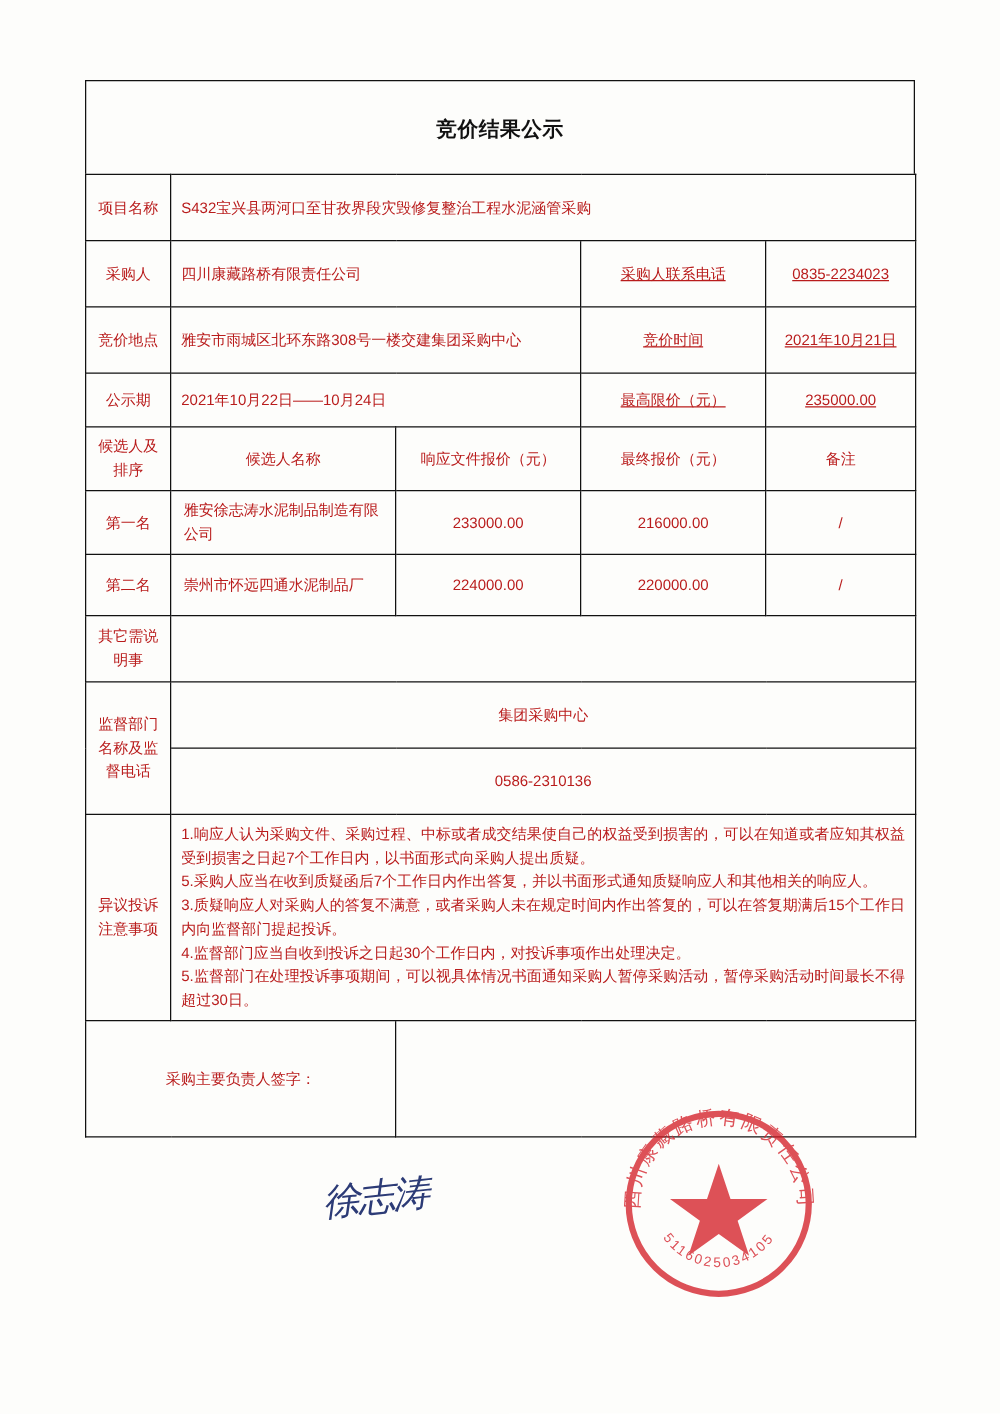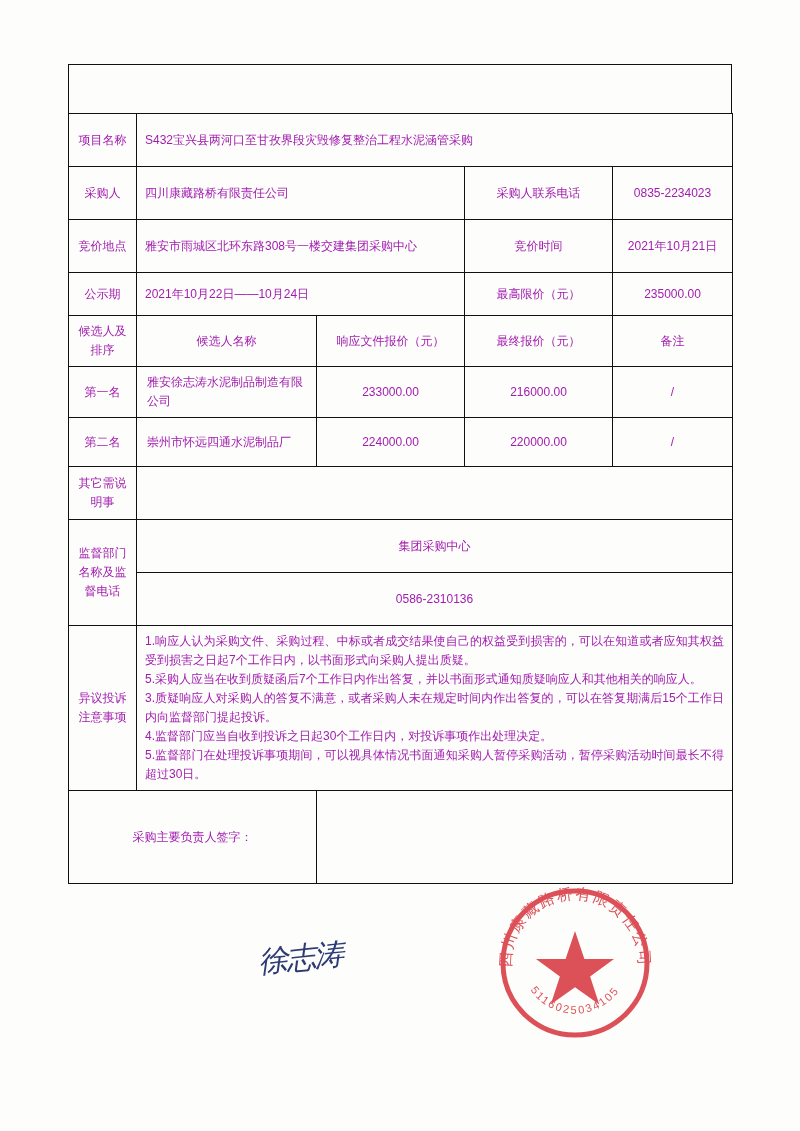--- a/index.html
+++ b/index.html
@@ -45,33 +45,34 @@
     border-collapse: collapse;
     width: 664px;
     table-layout: fixed;
   }
   table.main td {
     border: 1px solid #111;
     padding: 6px 8px;
     font-size: 12px;
     line-height: 19px;
     vertical-align: middle;
-    color: #a21caf;
+    color: #b91c1c;
   }
   td.lbl {
     text-align: center;
     width: 68px;
     font-size: 12px;
     line-height: 18px;
   }
   td.val {
     text-align: left;
   }
   td.c {
     text-align: center;
+    text-decoration: underline;
   }
   .h-row td {
     height: 30px;
   }
   .tall td {
     height: 40px;
   }
   .cand-head td {
     height: 38px;
     text-align: center;
@@ -129,20 +130,21 @@
     font-size: 12.5px;
   }
 </style>
 </head>
 <body>
 
 <div class="page">
   <div class="doc">
 
     <div class="title-box">
+      <div class="title-line">竞价结果公示</div>
     </div>
 
     <table class="main">
       <colgroup>
         <col style="width:68px">
         <col style="width:180px">
         <col style="width:148px">
         <col style="width:148px">
         <col style="width:120px">
       </colgroup>

